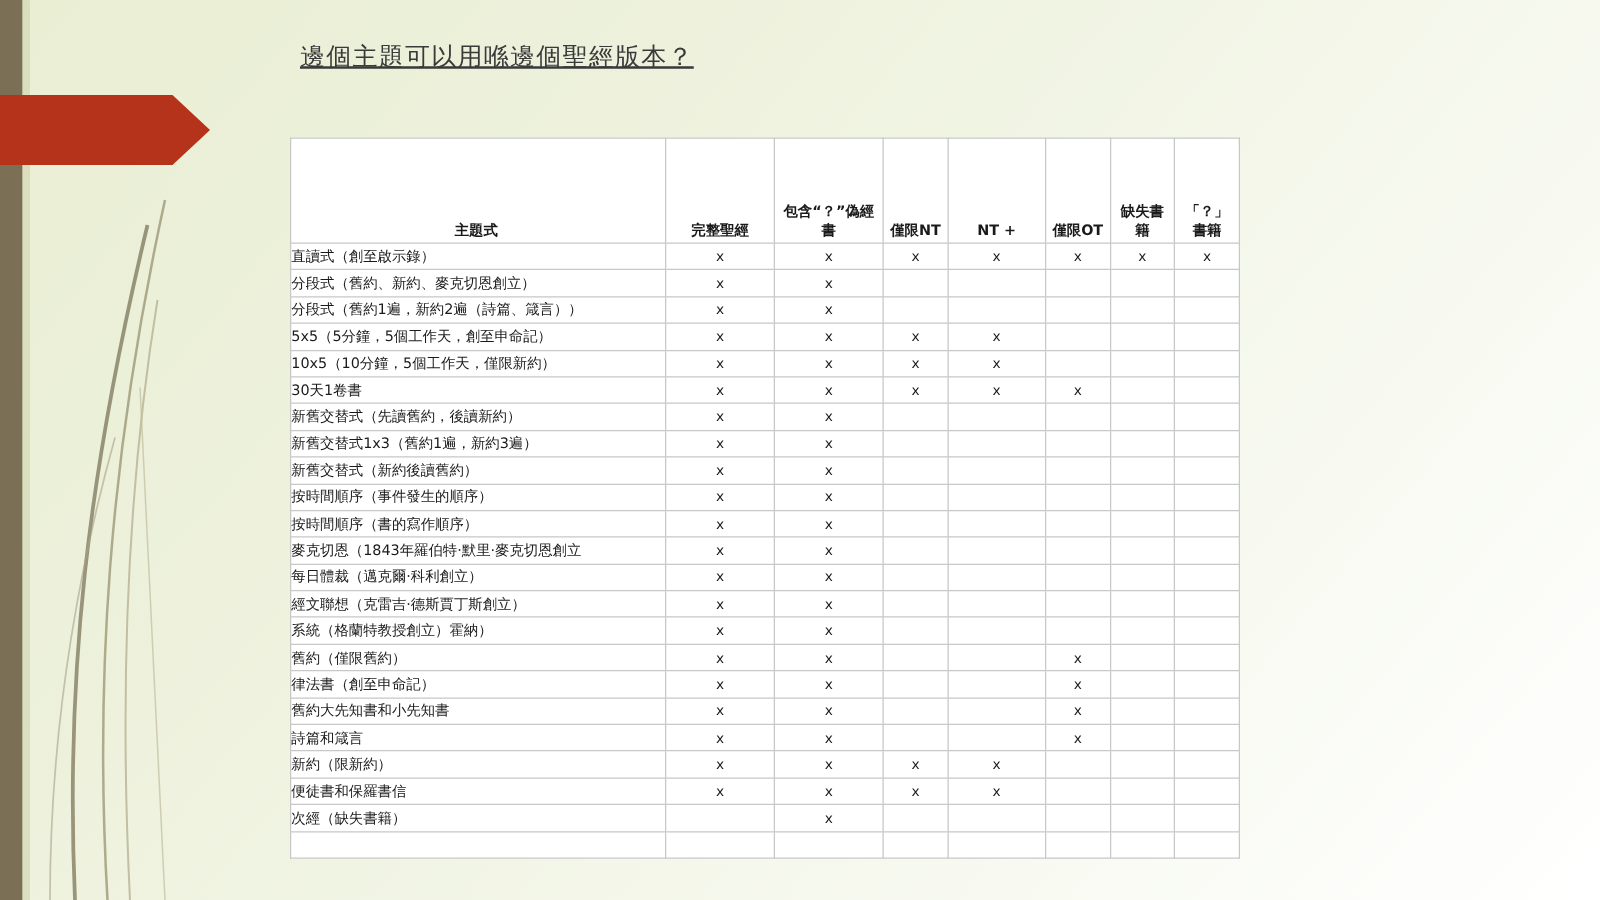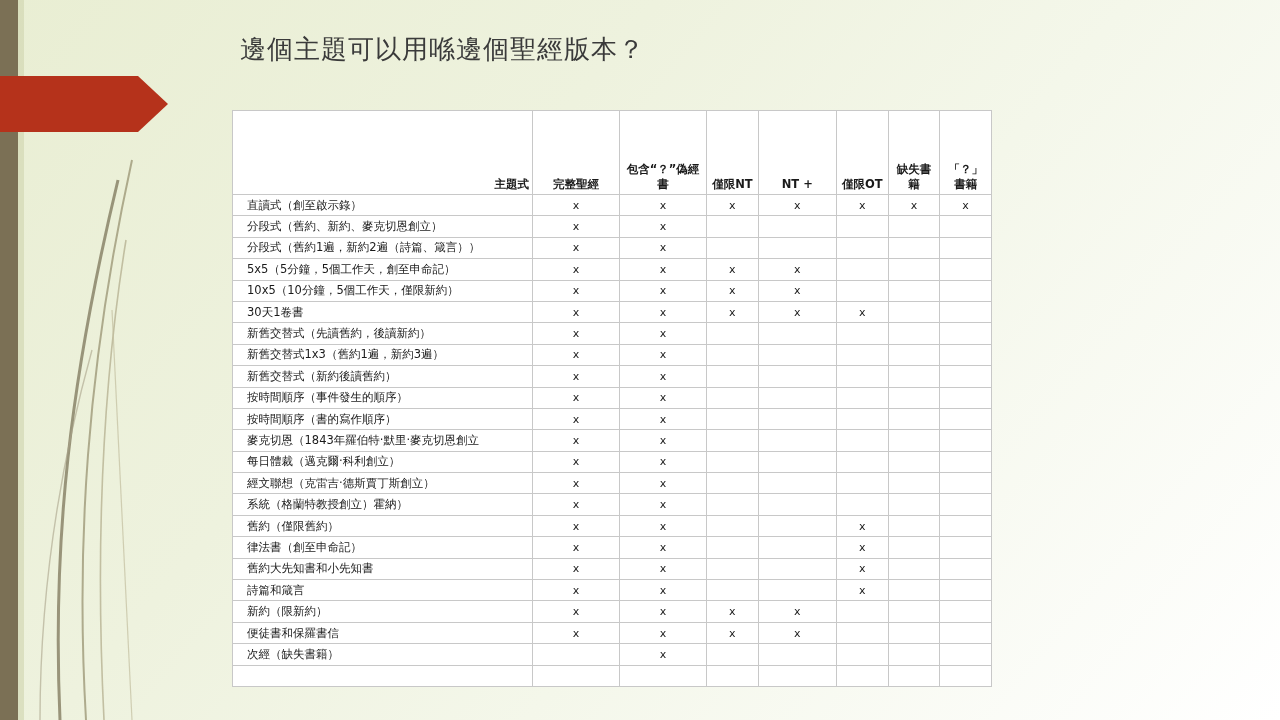--- a/index.html
+++ b/index.html
@@ -54,24 +54,25 @@
     top: 120px;
     width: 200px;
     height: 600px;
     pointer-events: none;
   }
   .title {
     position: absolute;
     left: 240px;
     top: 32px;
     width: 900px;
-    font-size: 26px;
+    font-size: 20px;
     color: #3a3a3a;
     letter-spacing: 1px;
     font-family: "DejaVu Sans", "Liberation Sans", sans-serif;
+    text-decoration: underline;
   }
   .table-wrap {
     position: absolute;
     left: 232px;
     top: 110px;
     width: 760px;
   }
   table.matrix {
     border-collapse: collapse;
     width: 760px;
@@ -88,34 +89,33 @@
   table.matrix thead th {
     height: 78px;
     vertical-align: bottom;
     font-weight: bold;
     text-align: center;
     line-height: 1.25;
     padding: 2px 3px 3px 3px;
     word-break: break-all;
   }
   table.matrix thead th.rowlabel-head {
-    text-align: right;
+    text-align: center;
     vertical-align: bottom;
     padding-left: 0;
     padding-bottom: 3px;
     margin-left: 16px;
   }
   table.matrix tbody td {
     height: 20.4px;
     text-align: center;
     vertical-align: middle;
   }
   table.matrix tbody td.rowlabel {
     text-align: left;
-    padding-left: 14px;
     white-space: nowrap;
   }
   table.matrix tbody tr td.mark {
     font-size: 11px;
     color: #1a1a1a;
   }
   .col-label { width: 238px; }
   .col-mark { width: 69px; }
   .col-mark-narrow { width: 41px; }
   .col-mark-mid { width: 62px; }

